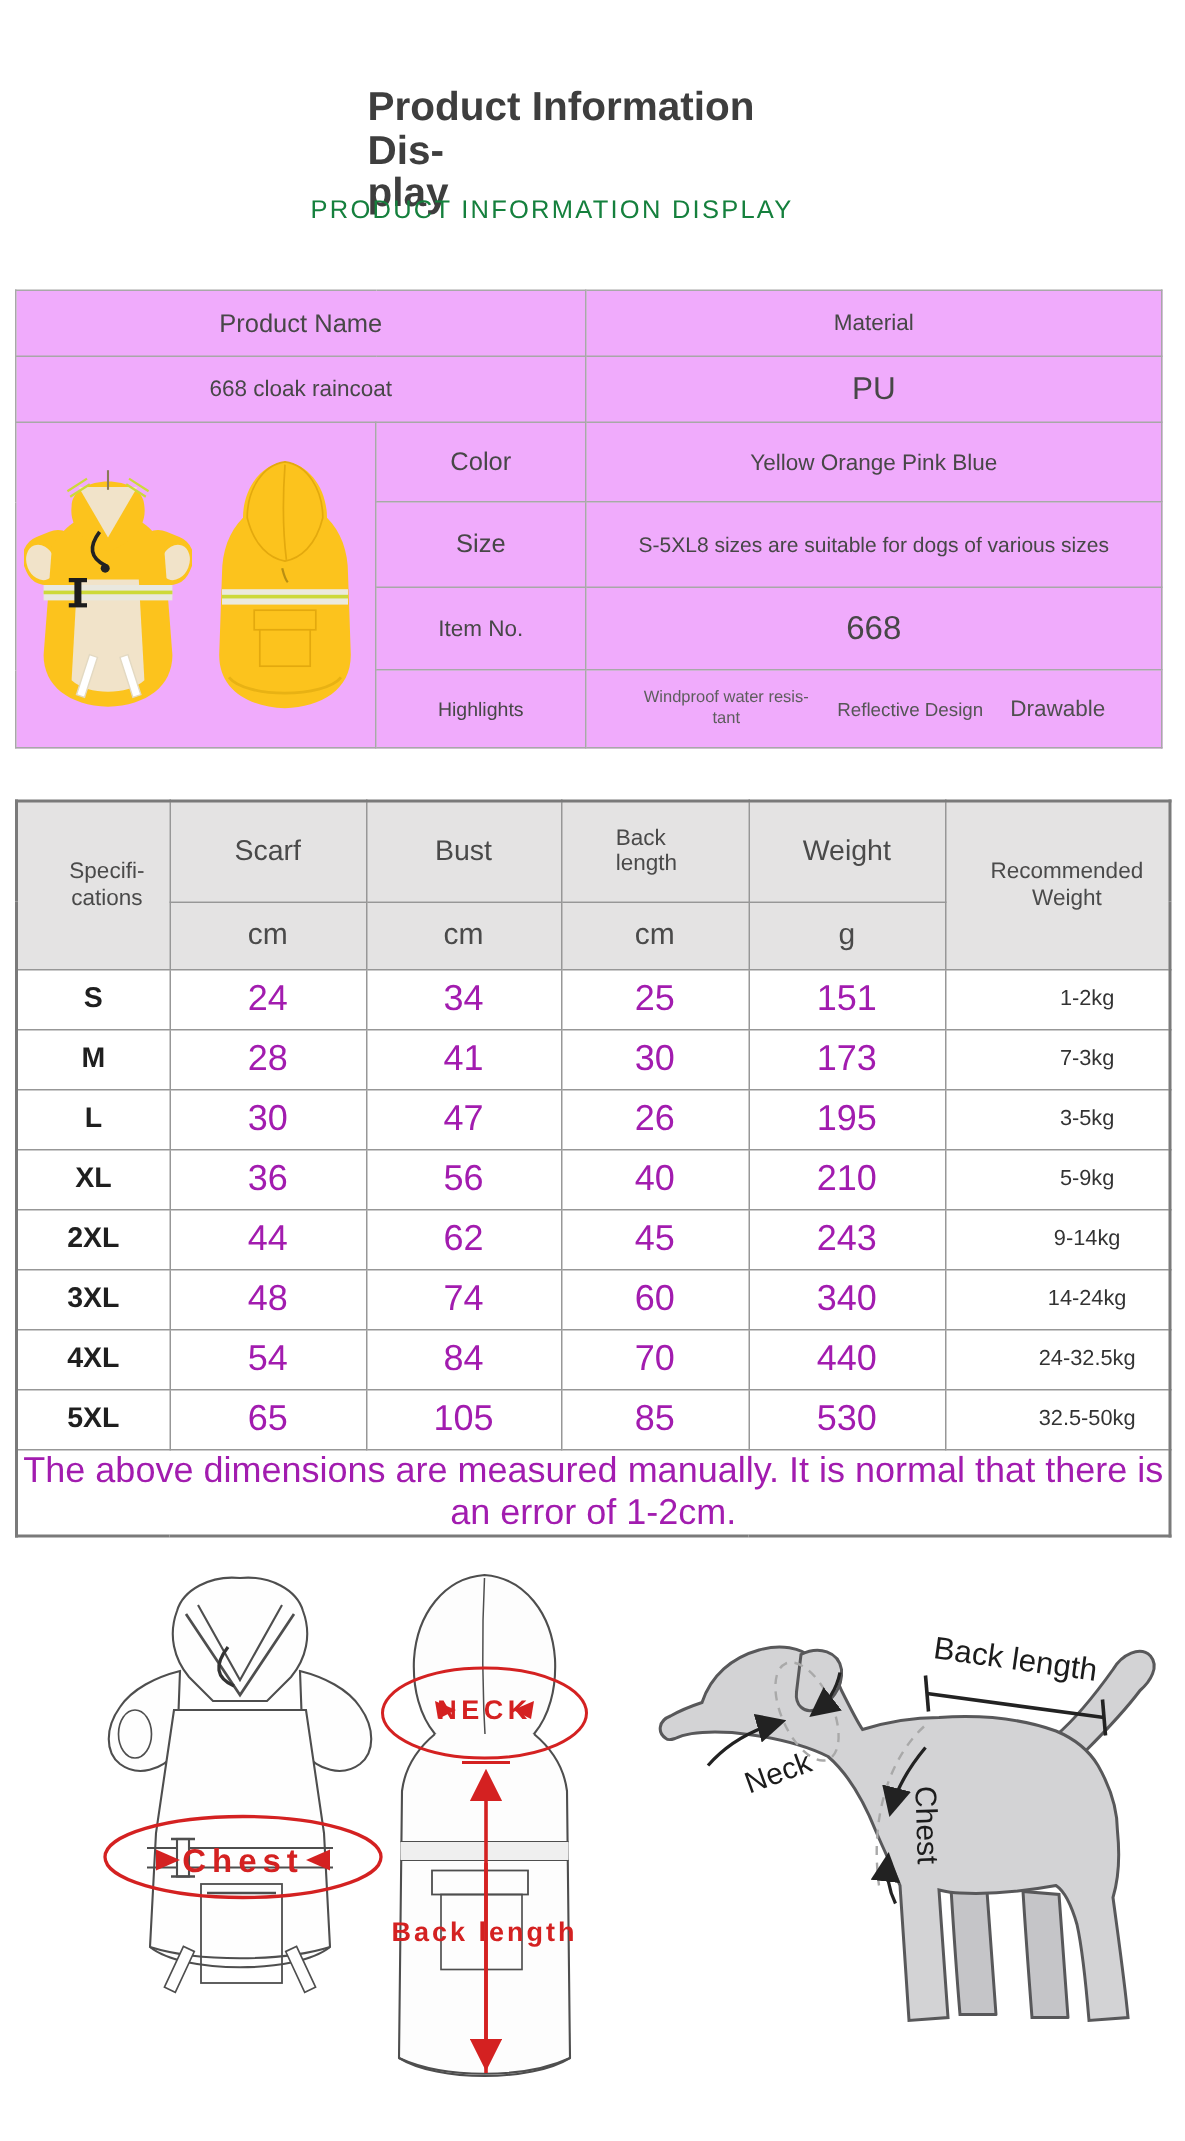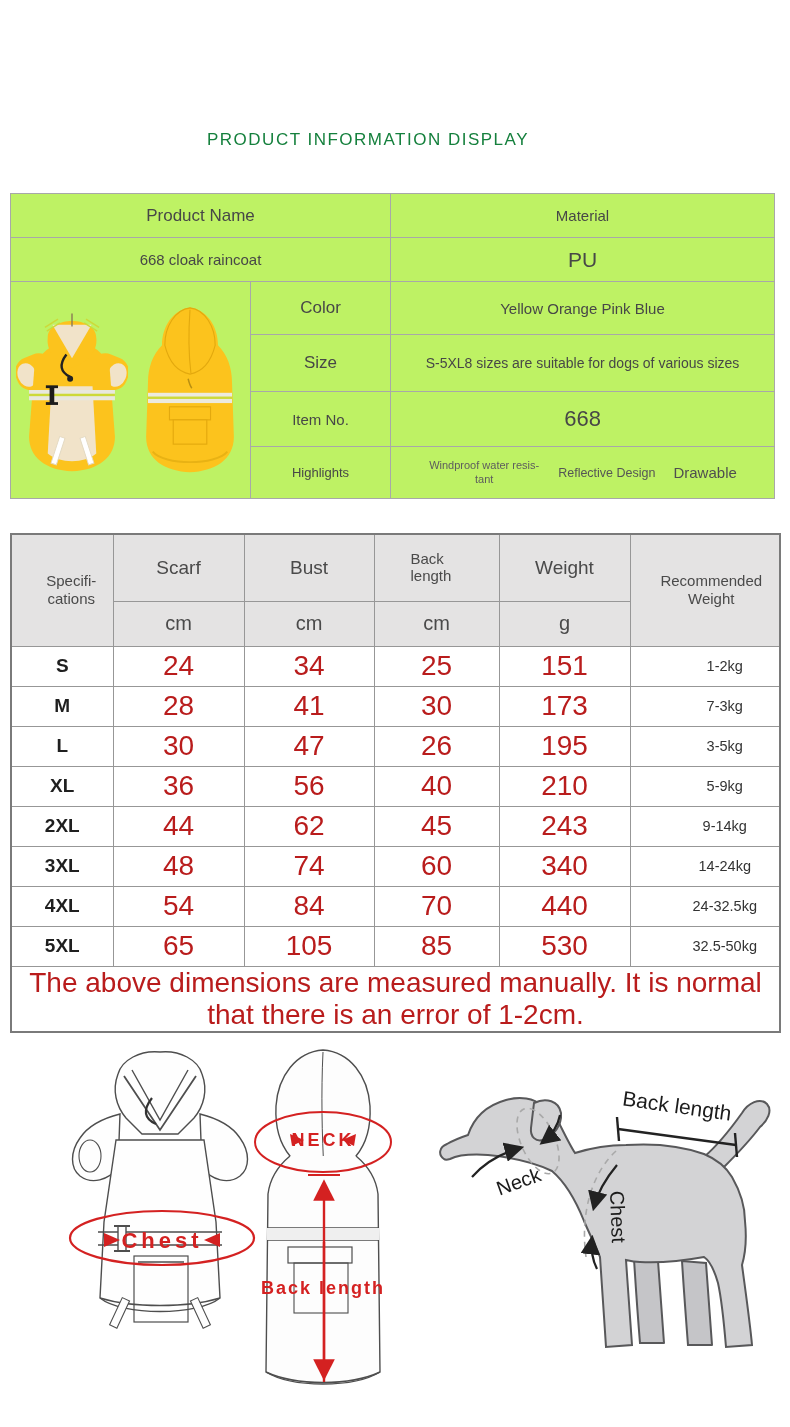--- a/index.html
+++ b/index.html
@@ -9,21 +9,21 @@
   
   .title { position:absolute; left:245px; top:57px; width:300px;
            font-size:27px; line-height:1.06; color:#3e3e3e; }
   .title span { display:block; }
   .subtitle { position:absolute; left:0; top:130px; width:672px; text-align:center;
               font-size:17px; letter-spacing:1.5px; color:#15803d;margin-left:32px; }
 
   
   table { border-collapse:collapse; table-layout:fixed; }
   .info-table { position:absolute; left:10px; top:193px; width:764px; }
-  .info-table td, .info-table th { border:1px solid #a8a8a8; background:#bef264;
+  .info-table td, .info-table th { border:1px solid #a8a8a8; background:#f0abfc;
         text-align:center; vertical-align:middle; font-weight:normal; color:#474747; }
   .info-table .r1 { height:44px; font-size:17px; }
   .info-table .r2 { height:44px; font-size:15px; color:#5a5a5a; }
   .c-name  { font-size:17px; color:#3c3c3c; }
   .c-mat   { font-size:15px; color:#4a4a4a; }
   .v-pu    { font-size:21px; color:#262626; }
   .lbl     { font-size:17px; color:#4a4a4a; }
   .lbl-sm  { font-size:13px; color:#5d5d5d; }
   .val     { font-size:15px; color:#555; }
   .val-sm  { font-size:14px; color:#555; }
@@ -40,34 +40,38 @@
                 border:2px solid #7a7a7a; }
   .spec-table th, .spec-table td { border:1px solid #979797; text-align:center; vertical-align:middle; }
   .spec-table thead th { background:#e4e3e3; font-weight:normal; color:#4a4a4a; }
   .th-label { height:67px; font-size:19px; }
   .th-unit  { height:45px; font-size:20px; font-weight:bold; color:#222; }
   .th-corner { text-align:left; padding-left:18px; font-size:15px; }
   .th-corner .wrapbox { display:inline-block; max-width:62px; line-height:1.25; }
   .th-back .wrapbox { display:inline-block; max-width:52px; line-height:1.15; font-size:15px; text-align:left; }
   .th-rec { text-align:left; padding-left:13px; font-size:15px; }
   .th-rec .wrapbox { display:inline-block; max-width:120px; line-height:1.2; }
-  .spec-table tbody td { background:#fff; height:40px; font-size:28px; color:#b91c1c; }
+  .spec-table tbody td { background:#fff; height:40px; font-size:24px; color:#a21caf; }
   .spec-table tbody td.size { font-size:19px; font-weight:bold; color:#1f1f1f; }
   .spec-table tbody td.rec { font-size:14.5px; color:#333;padding-left:40px; }
   .note-row td { height:52px; font-size:11px; color:#8a8a8a; background:#fff; }
 
   
   .diagram { position:absolute; }
   svg text { font-family:"Liberation Sans", sans-serif; }
 </style>
 </head>
 <body>
 
 <div class="page">
 
+  <h1 class="title">
+    <span>Product Information Dis-</span>
+    <span>play</span>
+  </h1>
   <div class="subtitle">PRODUCT INFORMATION DISPLAY</div>
 
   <table class="info-table">
     <colgroup>
         <col style="width:240px">
         <col style="width:140px">
         <col style="width:384px">
       </colgroup>
     <tbody>
         <tr class="r1">

